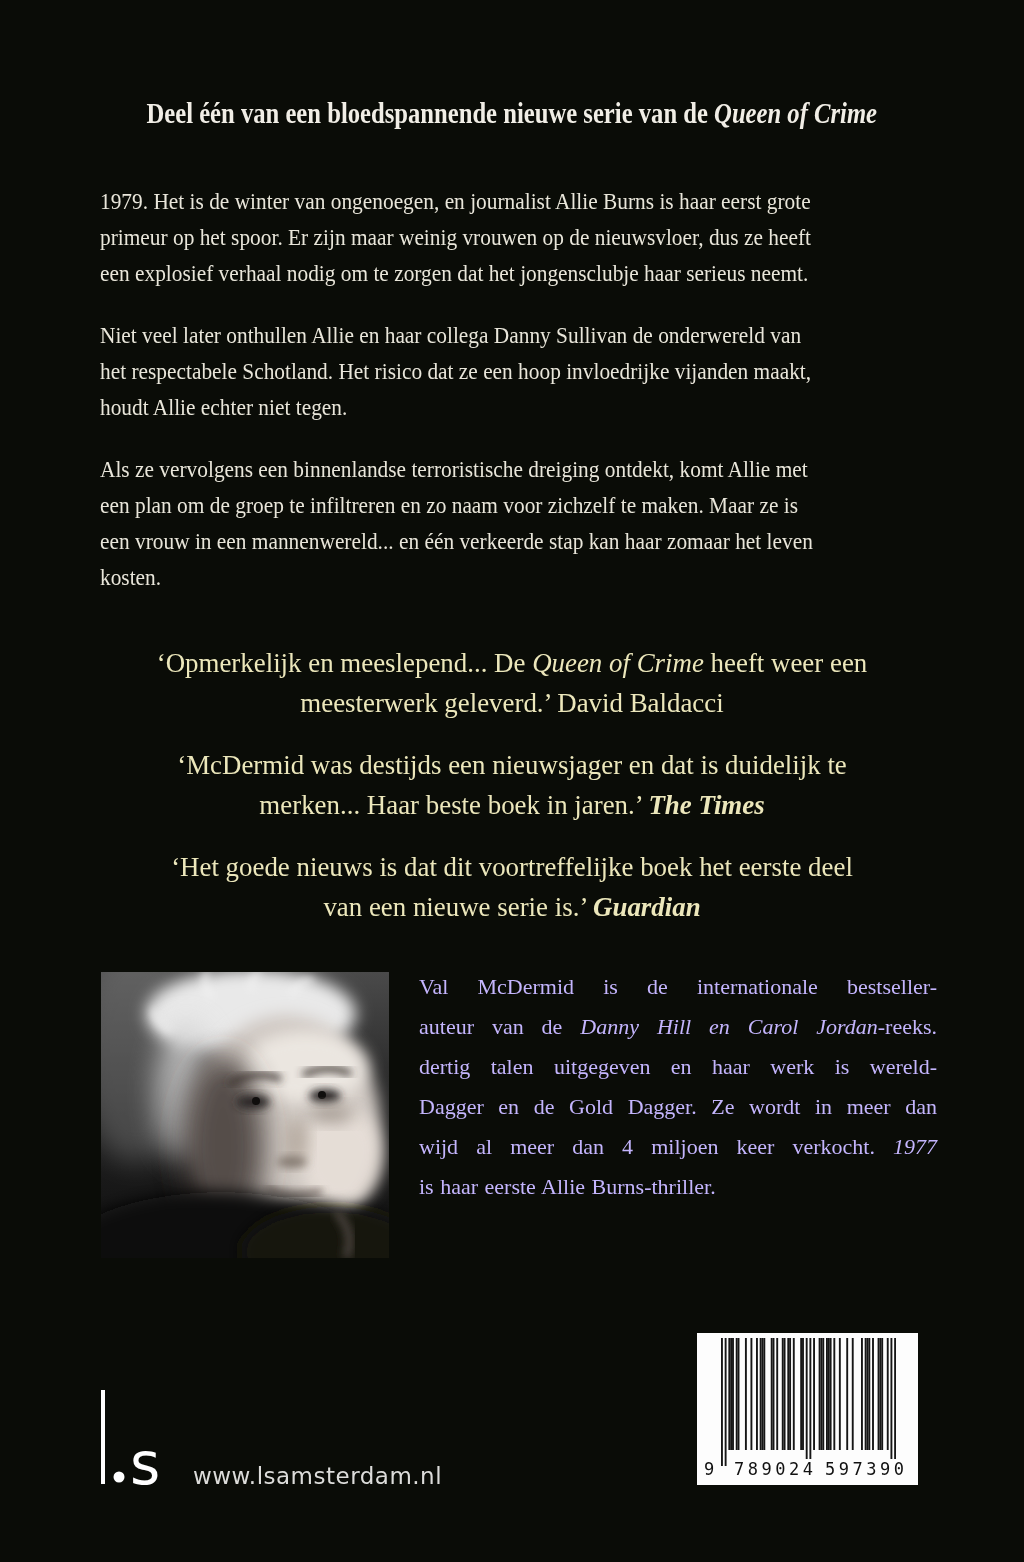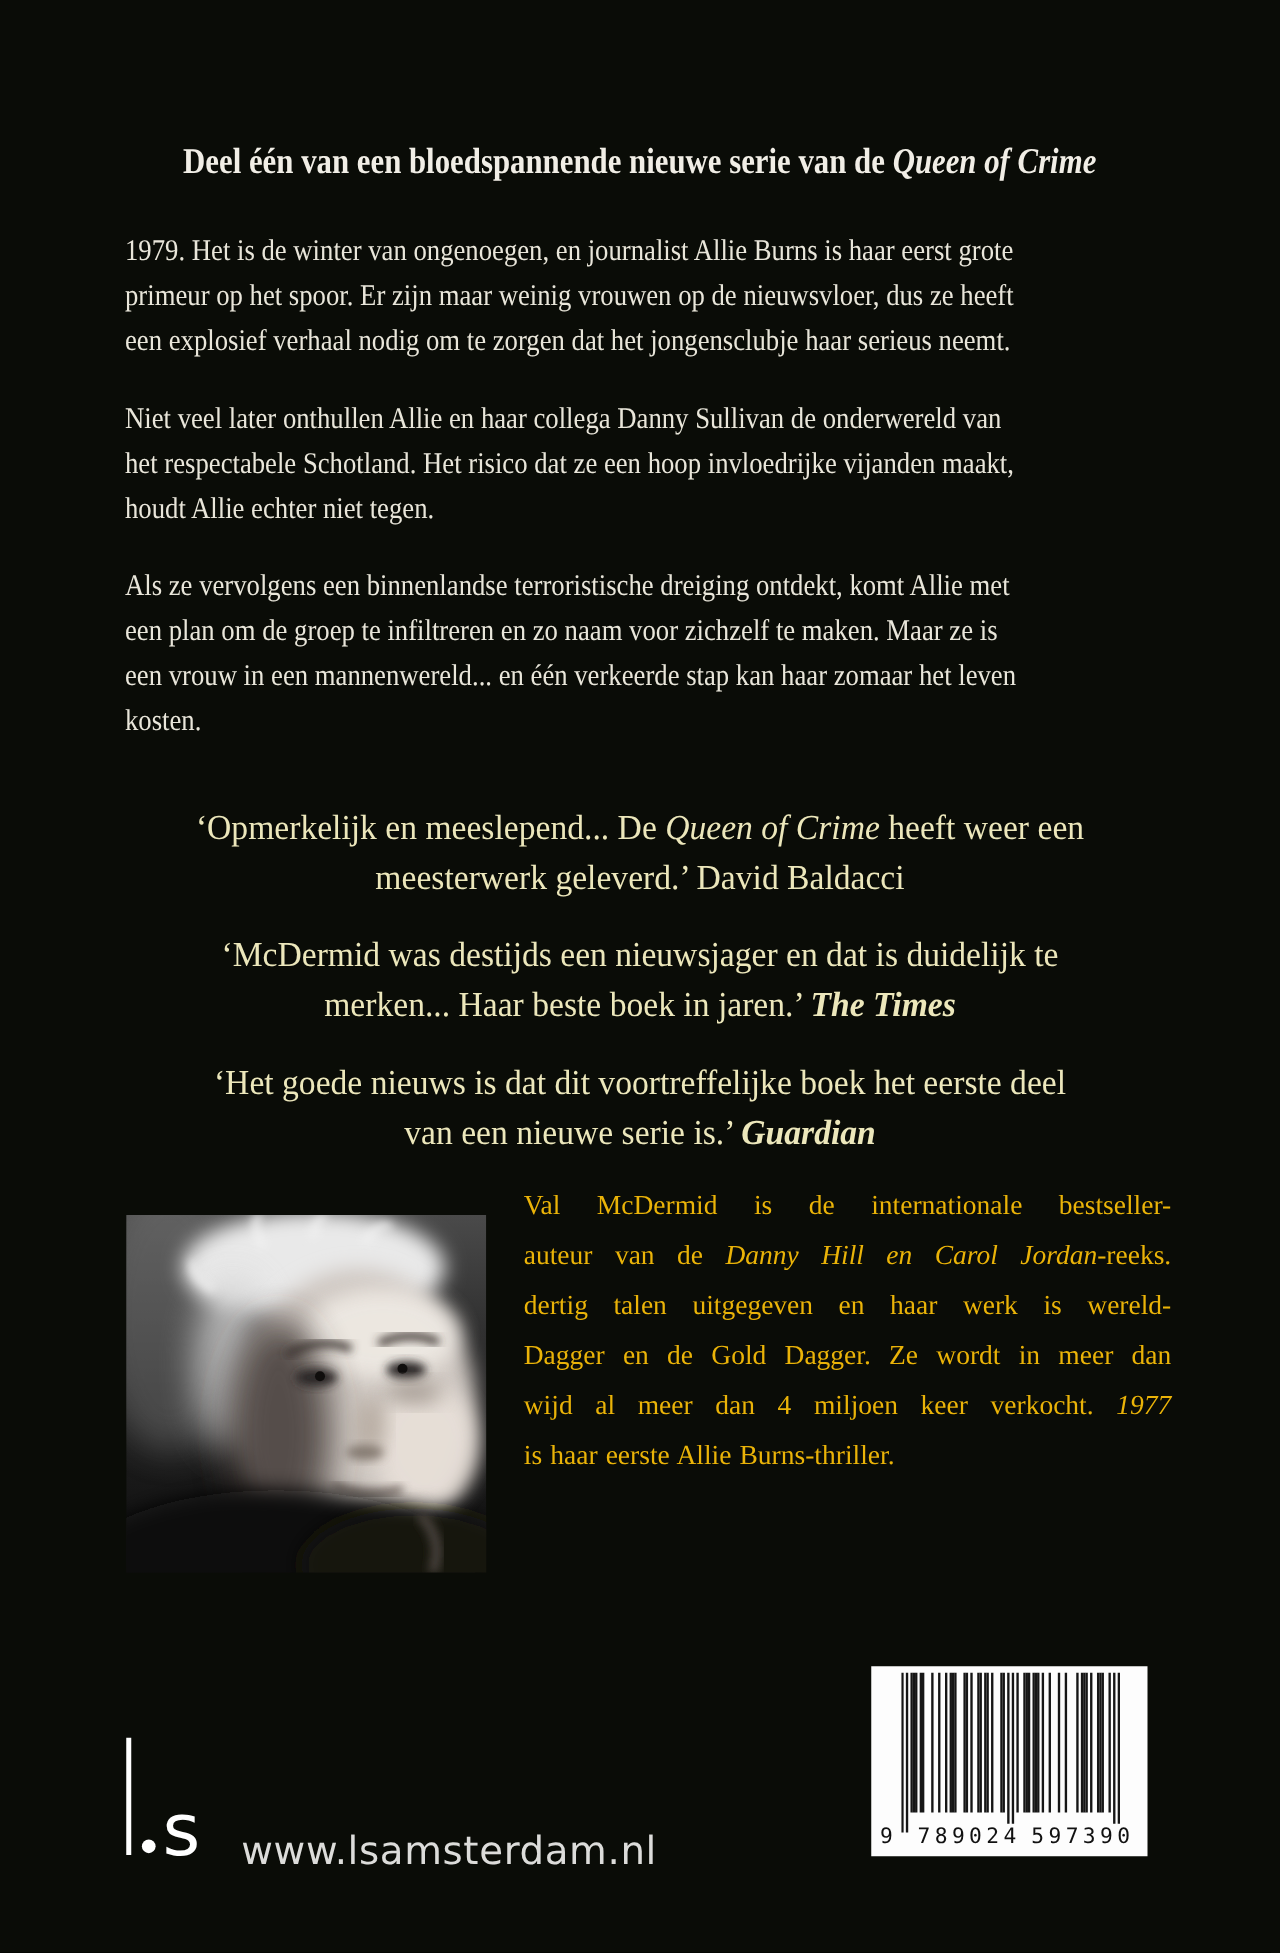--- a/index.html
+++ b/index.html
@@ -9,21 +9,21 @@
     width:1024px; height:1562px;
     margin:0 auto;
     background:#0a0c07;
     overflow:hidden;
     font-family:"Liberation Serif", serif;
     color:#e9e6da;
   }
 
   
   .headline-row {
-    position:absolute; top:109px; left:0; width:1024px;
+    position:absolute; top:93px; left:0; width:1024px;
     display:flex; justify-content:center;
   }
   .headline {
     font-weight:bold; font-size:29px; line-height:40px;
     color:#f1eee6; white-space:nowrap;
     transform:scaleX(0.85); transform-origin:50% 0;
   }
 
   
   .para {
@@ -43,36 +43,36 @@
     transform:scaleX(0.96); transform-origin:50% 0;
   }
   .quote .tline { white-space:nowrap; text-align:center; }
 
   
   .author-photo {
     position:absolute; left:101px; top:972px;
     width:288px; height:286px; display:block;
   }
   .bio {
-    position:absolute; left:419px; top:944px; width:518px;
+    position:absolute; left:419px; top:967px; width:518px;
     font-size:22px; line-height:40px;
-    color:#eab308;
+    color:#c4b5fd;
   }
   .bio .tline { text-align:justify; text-align-last:justify; word-spacing:1px; }
   .bio .tline:last-child { text-align-last:left; }
 
   i, .it { font-style:italic; }
   .bd { font-weight:bold; }
 
   
   .logo { position:absolute; left:100px; top:1390px; width:84px; height:97px; }
   .site-url {
     position:absolute; left:193px; top:1463px;
     font-family:"DejaVu Sans", sans-serif;
-    font-size:31px; letter-spacing:0.5px; color:#dcdcda;
+    font-size:23px; letter-spacing:0.5px; color:#dcdcda;
   }
 
   .barcode-box {
     position:absolute; left:697px; top:1333px;
     width:221px; height:152px; background:#fdfdfd;
   }
   .barcode-bars { position:absolute; left:24px; top:5px; }
   .barcode-digits {
     position:absolute; left:0; bottom:6px; width:221px; height:20px;
     font-family:"DejaVu Sans Mono", monospace;

